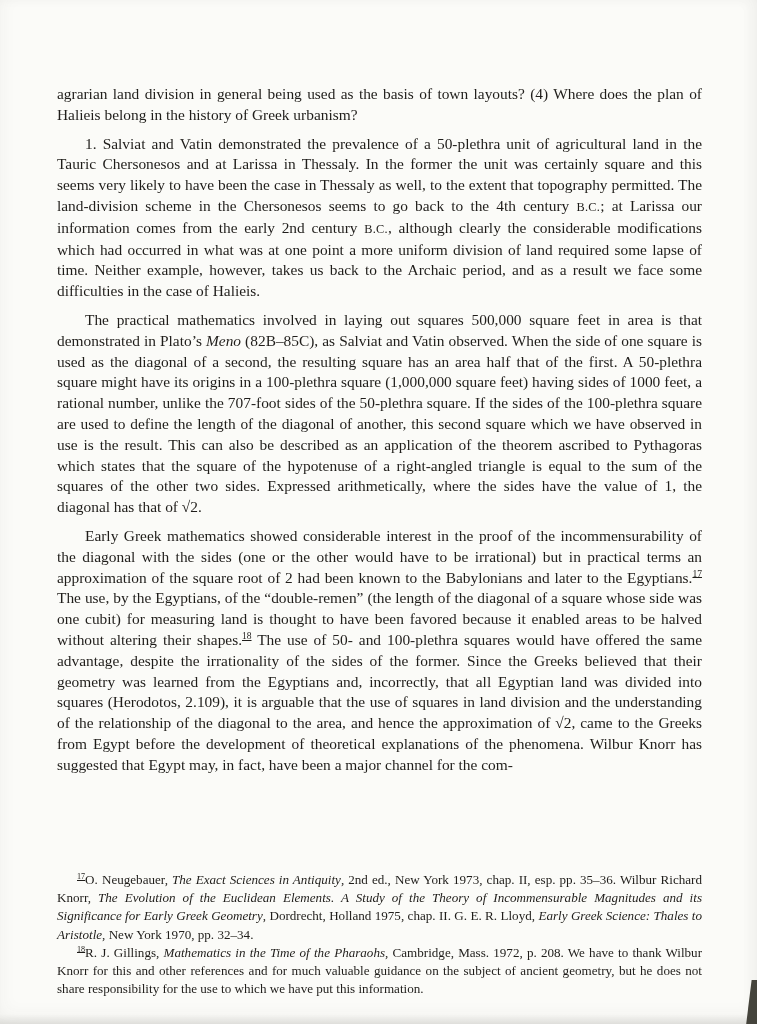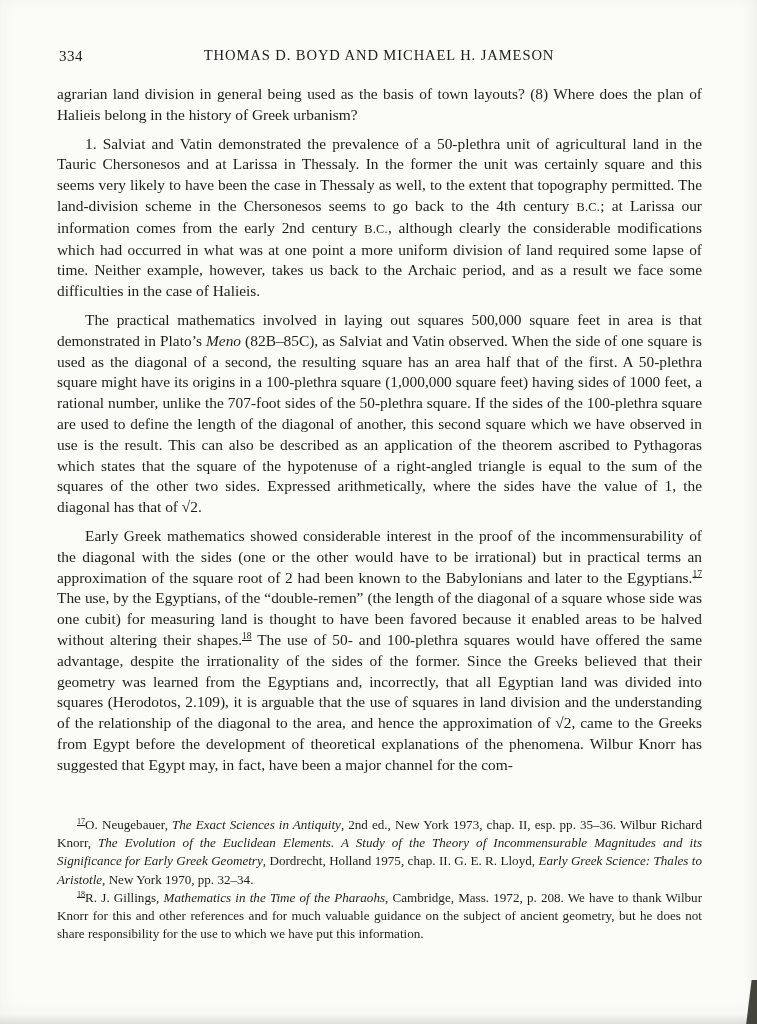--- a/index.html
+++ b/index.html
@@ -36,21 +36,21 @@
     position: absolute;
     top: 84px; left: 57px; right: 55px;
     text-align: justify;
     font-size: 15.4px;
     line-height: 20.8px;
   }
   .body-text p { margin: 0; }
   .body-text p.indent { text-indent: 28px; margin-top: 8px; }
   .footnotes {
     position: absolute;
-    top: 816px; left: 57px; right: 55px;
+    top: 871px; left: 57px; right: 55px;
     text-align: justify;
     font-size: 13.1px;
     line-height: 18.2px;
   }
   .footnotes p { margin: 0; text-indent: 20px; }
   .it { font-style: italic; }
   .sup { vertical-align: super; font-size: 0.62em; line-height: 0; text-decoration: underline; }
   .sc { font-size: 0.8em; letter-spacing: 0.3px; }
   .scan-artifact-corner {
     position: absolute;
@@ -65,27 +65,23 @@
     height: 10px;
     background: linear-gradient(to bottom, rgba(70,68,60,0), rgba(70,68,60,0.10));
     pointer-events: none;
   }
 </style>
 </head>
 <body>
 
 <div class="page">
 
-  <header class="page-header">
-    <span class="page-number">334</span>
-    <span class="running-head">THOMAS D. BOYD AND MICHAEL H. JAMESON</span>
-  </header>
 
   <main class="body-text">
-      <p><span>agrarian land division in general being used as the basis of town layouts? (8) Where does the plan of Halieis belong in the history of Greek urbanism?</span></p>
+      <p><span>agrarian land division in general being used as the basis of town layouts? (4) Where does the plan of Halieis belong in the history of Greek urbanism?</span></p>
       <p class="indent"><span>1. Salviat and Vatin demonstrated the prevalence of a 50-plethra unit of agricultural land in the Tauric Chersonesos and at Larissa in Thessaly. In the former the unit was certainly square and this seems very likely to have been the case in Thessaly as well, to the extent that topography permitted. The land-division scheme in the Chersonesos seems to go back to the 4th century </span><span class="sc">B.C.</span><span>; at Larissa our information comes from the early 2nd century </span><span class="sc">B.C.</span><span>, although clearly the considerable modifications which had occurred in what was at one point a more uniform division of land required some lapse of time. Neither example, however, takes us back to the Archaic period, and as a result we face some difficulties in the case of Halieis.</span></p>
       <p class="indent"><span>The practical mathematics involved in laying out squares 500,000 square feet in area is that demonstrated in Plato’s </span><span class="it">Meno</span><span> (82B–85C), as Salviat and Vatin observed. When the side of one square is used as the diagonal of a second, the resulting square has an area half that of the first. A 50-plethra square might have its origins in a 100-plethra square (1,000,000 square feet) having sides of 1000 feet, a rational number, unlike the 707-foot sides of the 50-plethra square. If the sides of the 100-plethra square are used to define the length of the diagonal of another, this second square which we have observed in use is the result. This can also be described as an application of the theorem ascribed to Pythagoras which states that the square of the hypotenuse of a right-angled triangle is equal to the sum of the squares of the other two sides. Expressed arithmetically, where the sides have the value of 1, the diagonal has that of √2.</span></p>
       <p class="indent"><span>Early Greek mathematics showed considerable interest in the proof of the incommensurability of the diagonal with the sides (one or the other would have to be irrational) but in practical terms an approximation of the square root of 2 had been known to the Babylonians and later to the Egyptians.</span><span class="sup">17</span><span> The use, by the Egyptians, of the “double-remen” (the length of the diagonal of a square whose side was one cubit) for measuring land is thought to have been favored because it enabled areas to be halved without altering their shapes.</span><span class="sup">18</span><span> The use of 50- and 100-plethra squares would have offered the same advantage, despite the irrationality of the sides of the former. Since the Greeks believed that their geometry was learned from the Egyptians and, incorrectly, that all Egyptian land was divided into squares (Herodotos, 2.109), it is arguable that the use of squares in land division and the understanding of the relationship of the diagonal to the area, and hence the approximation of √2, came to the Greeks from Egypt before the development of theoretical explanations of the phenomena. Wilbur Knorr has suggested that Egypt may, in fact, have been a major channel for the com-</span></p>
     </main>
 
   <section class="footnotes">
       <p class="indent"><span class="sup">17</span><span>O. Neugebauer, </span><span class="it">The Exact Sciences in Antiquity</span><span>, 2nd ed., New York 1973, chap. II, esp. pp. 35–36. Wilbur Richard Knorr, </span><span class="it">The Evolution of the Euclidean Elements. A Study of the Theory of Incommensurable Magnitudes and its Significance for Early Greek Geometry</span><span>, Dordrecht, Holland 1975, chap. II. G. E. R. Lloyd, </span><span class="it">Early Greek Science: Thales to Aristotle</span><span>, New York 1970, pp. 32–34.</span></p>
       <p class="indent"><span class="sup">18</span><span>R. J. Gillings, </span><span class="it">Mathematics in the Time of the Pharaohs</span><span>, Cambridge, Mass. 1972, p. 208. We have to thank Wilbur Knorr for this and other references and for much valuable guidance on the subject of ancient geometry, but he does not share responsibility for the use to which we have put this information.</span></p>
     </section>
 

